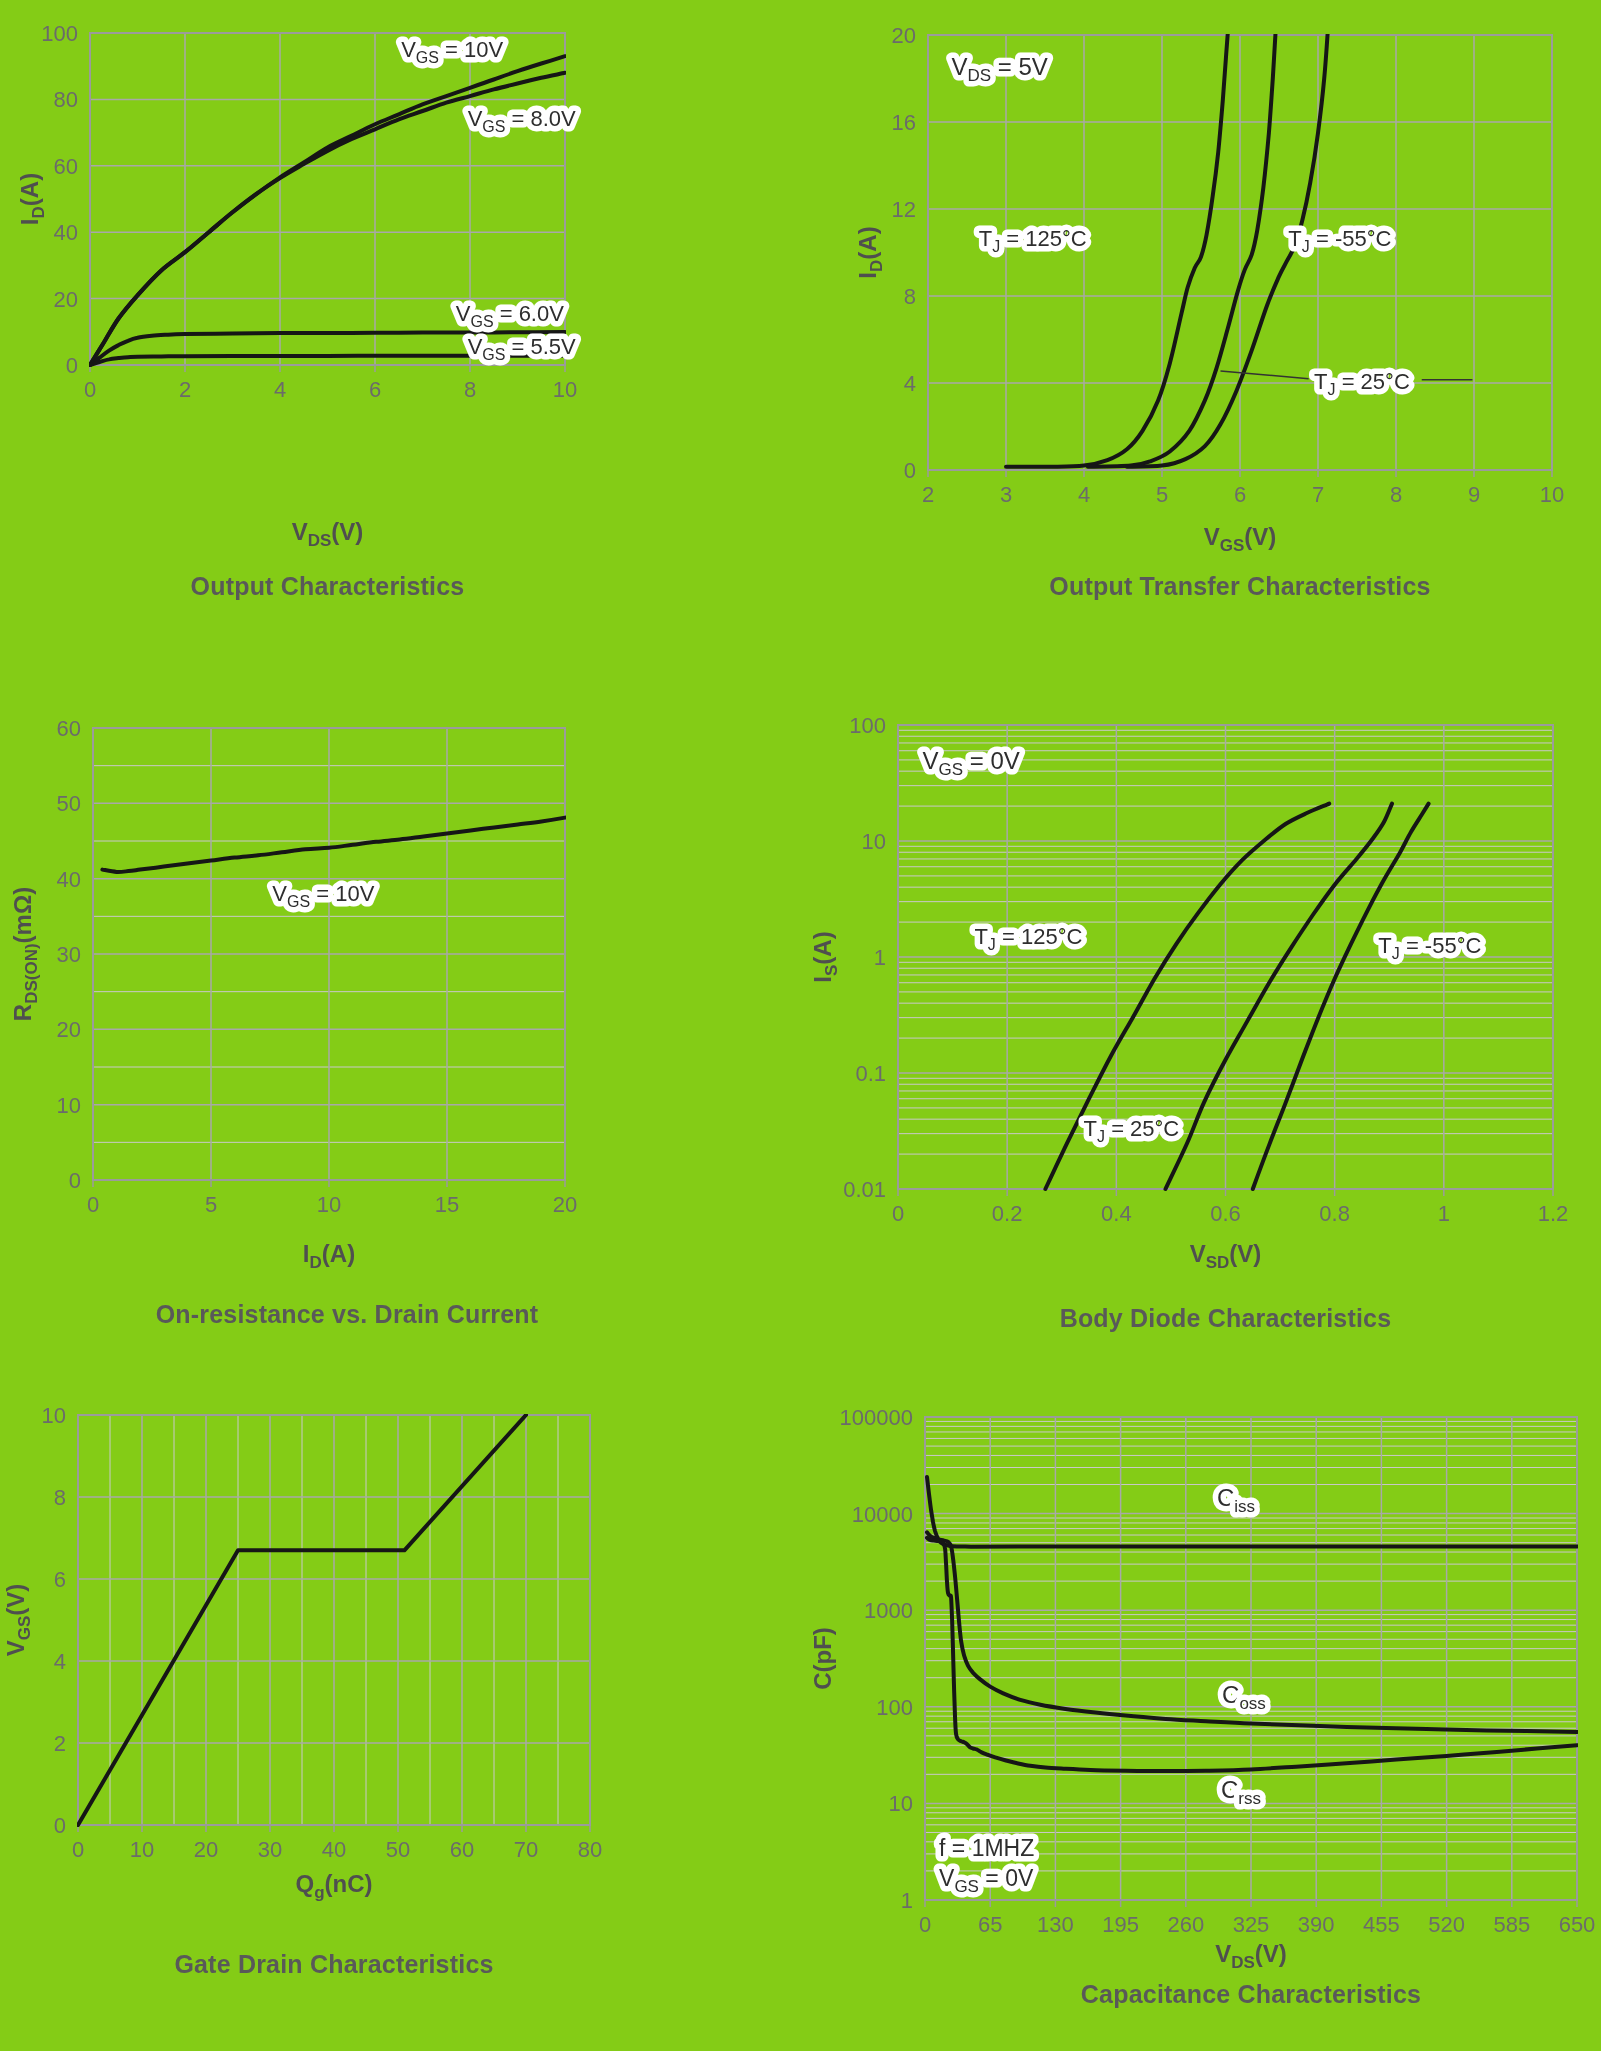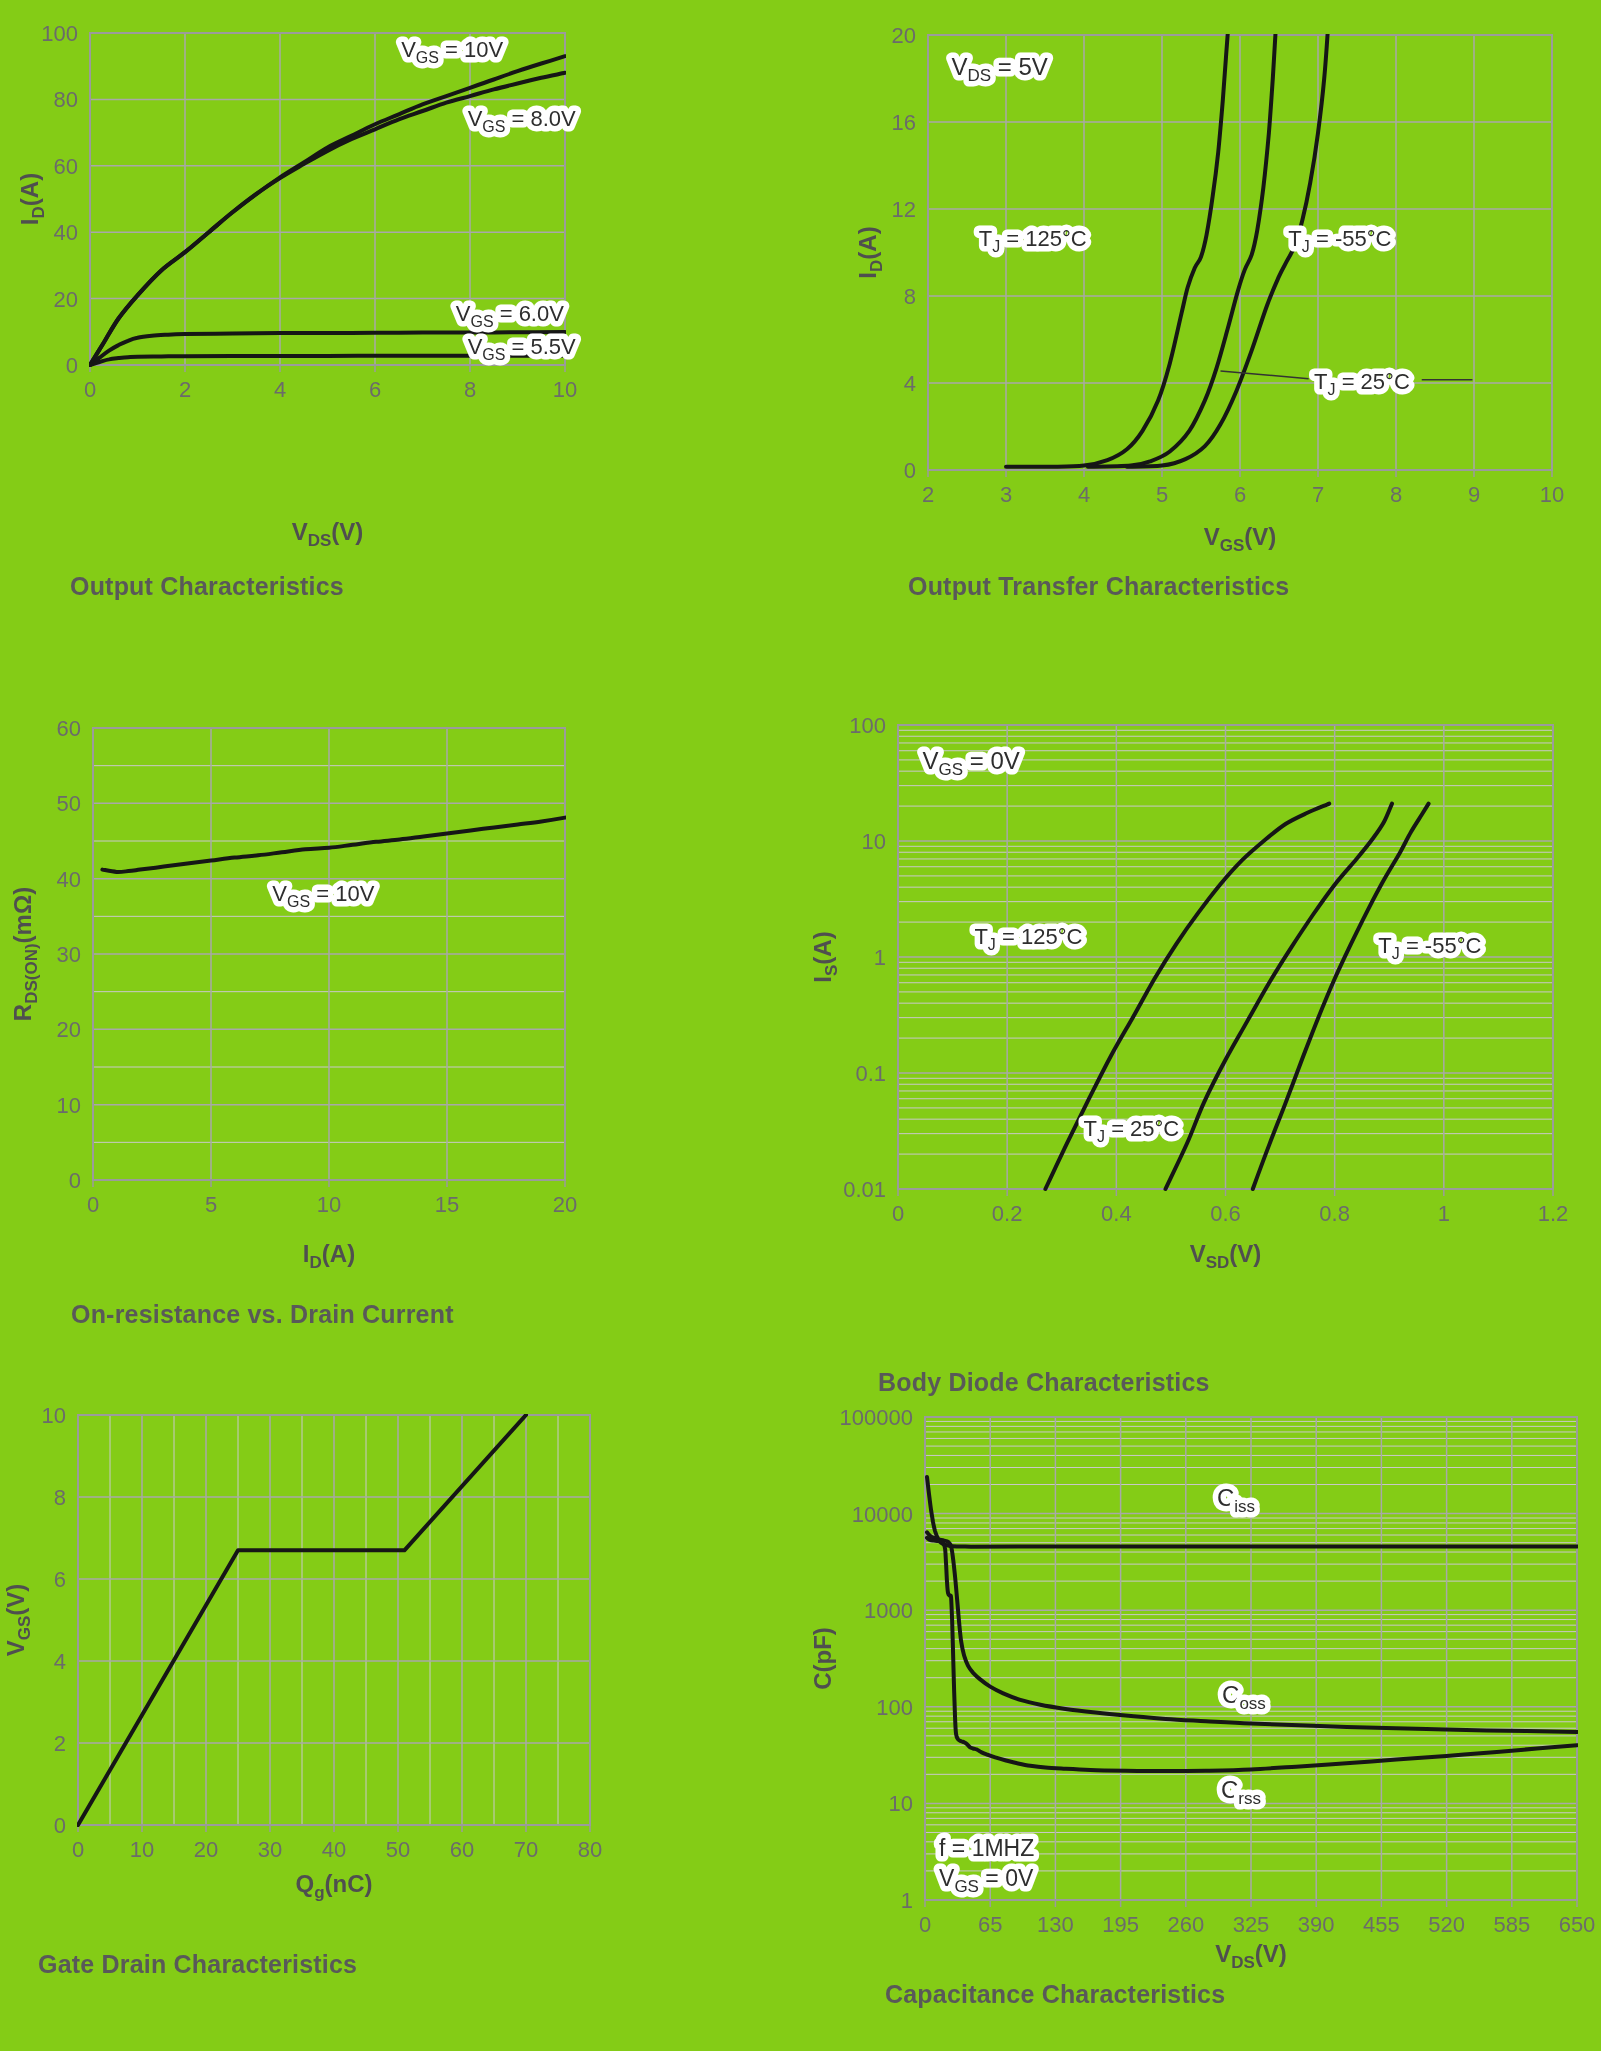--- a/index.html
+++ b/index.html
@@ -5,27 +5,27 @@
   html,body{margin:0;padding:0;background:#ffffff;}
   body{font-family:"Liberation Sans", sans-serif;}
   #page{position:relative;width:1601px;height:2051px;background:#84cc16;overflow:hidden;}
   figure.chart{margin:0;padding:0;}
   .plot-host svg{position:absolute;}
   figcaption.chart-title{
     position:absolute;
     font-weight:bold;
     font-size:25px;
     color:#595959;
-    text-align:left;
+    text-align:center;
     letter-spacing:0.2px;
   }
   .t0{left:70px;top:572px;width:515px;}
   .t1{left:908px;top:572px;width:664px;}
   .t2{left:71px;top:1300px;width:552px;}
-  .t3{left:878px;top:1368px;width:695px;}
+  .t3{left:878px;top:1304px;width:695px;}
   .t4{left:38px;top:1950px;width:592px;}
   .t5{left:885px;top:1980px;width:732px;}
 </style>
 </head>
 <body>
 
 <div id="page">
 
   <figure class="chart">
     <div class="plot-host">

